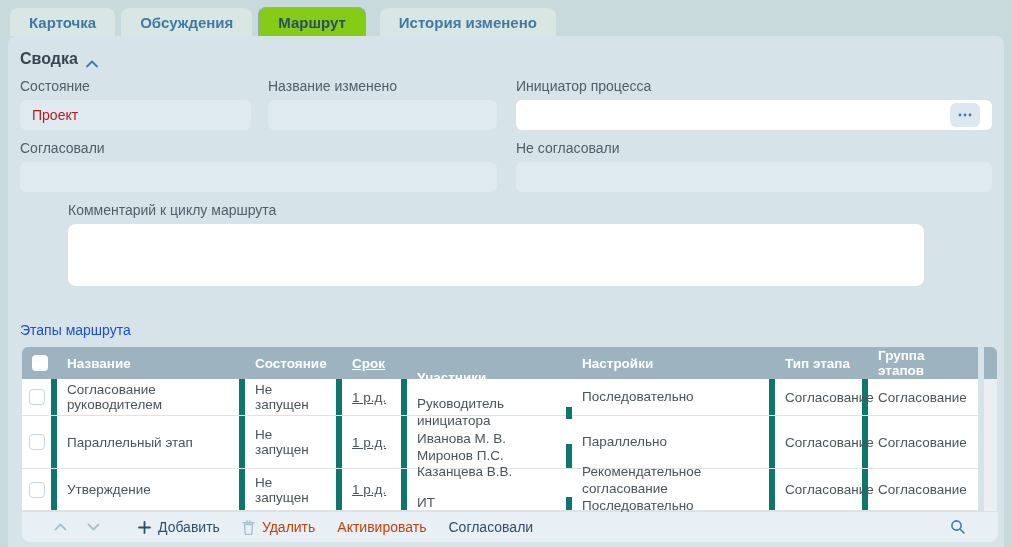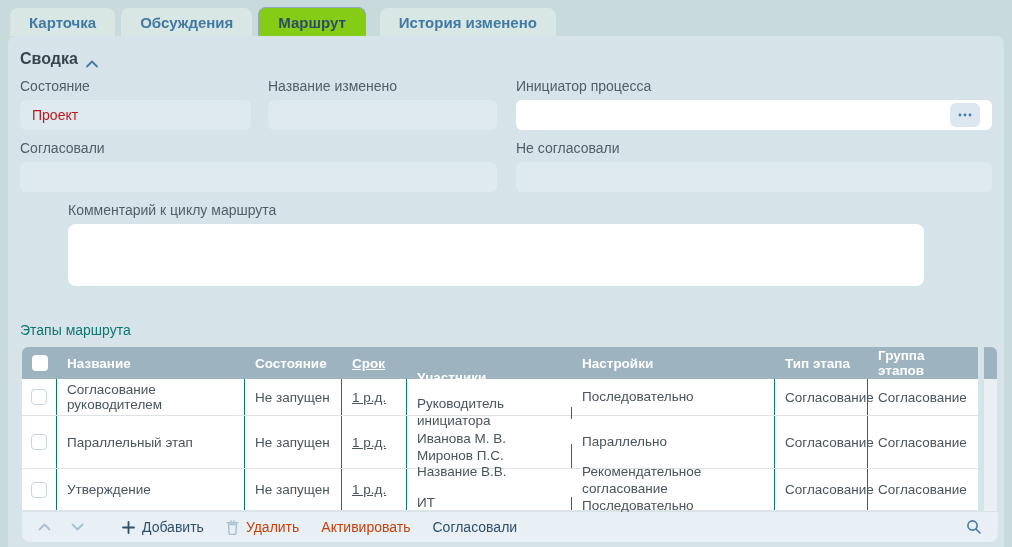--- a/index.html
+++ b/index.html
@@ -38,47 +38,47 @@
   }
   .finput.white { background:#ffffff; }
   .more-btn {
     margin-left:auto; width:30px; height:24px; border:none; border-radius:6px;
     background:#dde7f0; display:flex; align-items:center; justify-content:center; cursor:pointer;
   }
   .comment-area {
     width:100%; height:62px; border:none; border-radius:8px; background:#ffffff;
     resize:none; font-family:"Liberation Sans", sans-serif; font-size:14px; color:#4a545c; padding:8px 12px;
   }
-  .stages-title { position:absolute; left:12px; top:286px; font-size:14px; color:#0f766e; }
+  .stages-title { position:absolute; left:12px; top:286px; font-size:14px; color:#1d4ed8; }
   
   .table { position:absolute; left:14px; top:311px; width:956px; font-size:13.5px; color:#4a545c; }
   .thead {
     display:flex; align-items:center; height:32px; background:#9db4c0;
     border-radius:6px 0 0 0; color:#ffffff; font-weight:bold;
   }
   .tr { display:flex; align-items:stretch; background:#ffffff; border-bottom:1px solid #dfe3e6; }
   .td, .th { padding:6px 10px; display:flex; align-items:center; }
-  .td { border-right:1px solid #0f766e; }
+  .td { border-right:6px solid #0f766e; }
   .td:last-child { border-right:none; }
   .c0 { width:35px; justify-content:center; padding:6px 0; }
   .c1 { width:188px; } .c2 { width:97px; } .c3 { width:65px;text-decoration:underline; } .c4 { width:165px;margin-top:28px; }
   .c5 { width:203px; } .c6 { width:93px; } .c7 { width:110px; }
   .r1 { height:37px; } .r2 { height:53px; } .r3 { height:42px; }
   .pre { white-space:pre-line; line-height:1.25; }
   .cb { width:16px; height:16px; border-radius:4px; background:#ffffff; border:1px solid #c7d6df; cursor:pointer; }
   .cb.header { border:none; }
   
   .vscroll { position:absolute; left:976px; top:311px; width:13px; height:164px; cursor:pointer; }
   .vscroll-cap { height:32px; background:#9db4c0; border-radius:0 6px 0 0; }
   .vscroll-track { height:132px; background:#e9eff3; }
   
   .toolbar {
     position:absolute; left:14px; top:476px; width:976px; height:30px;
     background:#e9f0f5; border-radius:0 0 8px 8px;
-    display:flex; align-items:center; padding:0 16px; font-size:14px;
+    display:flex; align-items:center; padding:0 32px; font-size:14px;
   }
   .tbtn {
     border:none; background:none; display:flex; align-items:center; gap:7px;
     font-family:"Liberation Sans", sans-serif; font-size:14px; font-weight:500;
     color:#2f4e69; cursor:pointer; margin-right:22px; white-space:nowrap;
   }
   .tbtn.disabled { color:#c2410c; cursor:default; }
   .move-btn { border:none; background:none; cursor:pointer; margin-right:20px; display:flex; align-items:center; }
   .spacer { flex:1; }
   .search-btn { border:none; background:none; cursor:pointer; display:flex; align-items:center; }
@@ -185,21 +185,21 @@
 
     <div class="tr r2">
       <div class="td c0">
           <div class="cb"></div>
         </div>
       <div class="td c1">Параллельный этап</div>
       <div class="td c2">Не запущен</div>
       <div class="td c3">1 р.д.</div>
       <div class="td c4 pre">Иванова М. В.
 Миронов П.С.
-Название В.В.</div>
+Казанцева В.В.</div>
       <div class="td c5 pre">Параллельно</div>
       <div class="td c6">Согласование</div>
       <div class="td c7">Согласование</div>
     </div>
 
     <div class="tr r3">
       <div class="td c0">
           <div class="cb"></div>
         </div>
       <div class="td c1">Утверждение</div>

